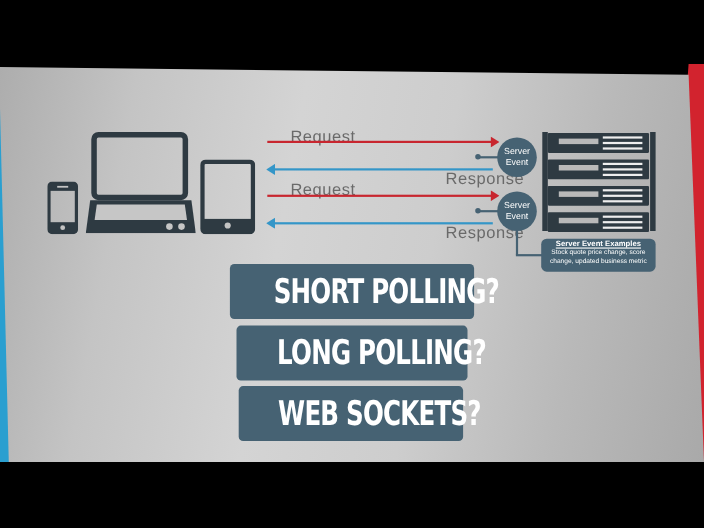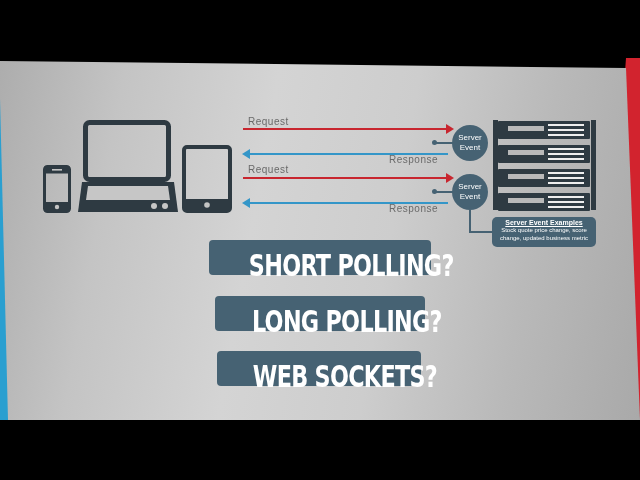--- a/index.html
+++ b/index.html
@@ -23,21 +23,21 @@
       clip-path: polygon(0 3px, 626px 10px, 640px 362px, 8px 362px, 0 40px);
     }
     .stripe-blue {
       position: absolute; left: 0; top: 0; width: 640px; height: 362px;
       background: #2a9fd0;
       clip-path: polygon(0 40px, 3px 45px, 10px 350px, 360px 355px, 640px 362px, 0 362px);
     }
     .device { position: absolute; }
 
     .arrow-label {
-      position: absolute; font-size: 10px; color: #6a6a6a; letter-spacing: 0.5px;
+      position: absolute; font-size: 15px; color: #6a6a6a; letter-spacing: 0.5px; margin-left: 16px;
     }
     .arrow-line { position: absolute; height: 2px; }
     .red { background: #c8262f; }
     .blue { background: #3496c8; }
 
     .event-circle {
       position: absolute; width: 36px; height: 36px; border-radius: 50%;
       background: #466273; color: #fff; font-size: 8px; line-height: 10px;
       text-align: center; display: flex; align-items: center; justify-content: center;
       flex-direction: column;
@@ -56,21 +56,21 @@
     .examples-box {
       position: absolute; left: 492px; top: 217px; width: 104px; height: 30px;
       background: #466273; border-radius: 5px; color: #fff; text-align: center;
     }
     .examples-title { font-size: 7px; font-weight: bold; text-decoration: underline; margin-top: 2px; }
     .examples-body { font-size: 6px; line-height: 8px; }
 
     .question {
       position: absolute; background: #466273; color: #fff; border-radius: 4px;
       font-family: "DejaVu Sans", sans-serif; font-weight: bold;
-      font-size: 31px; line-height: 50px; height: 35px;
+      font-size: 31px; line-height: 50px; height: 50px;
       text-align: center; letter-spacing: -1px;
       transform-origin: left center;
     }
     .question span { display: inline-block; transform: scaleX(0.72); transform-origin: center; white-space: nowrap; }
   </style>
 </head>
 <body>
 
 <div class="frame">
   <div class="stripe-red"></div>

